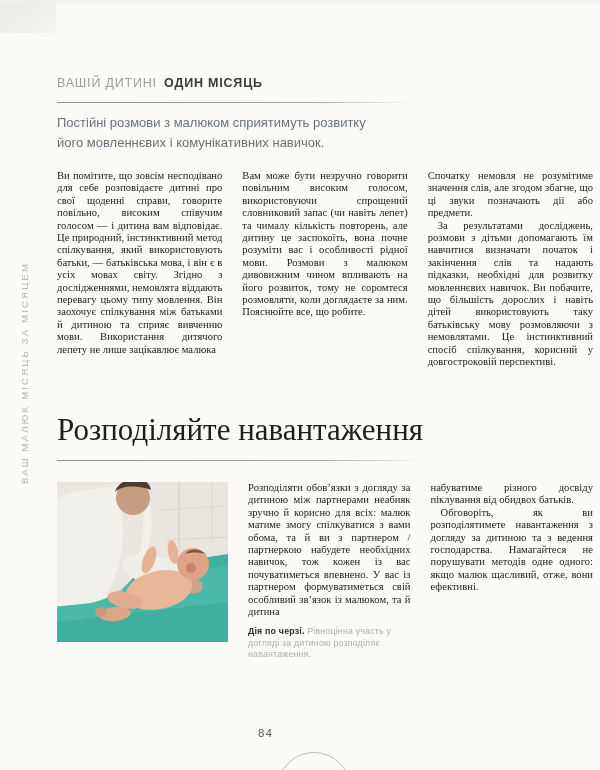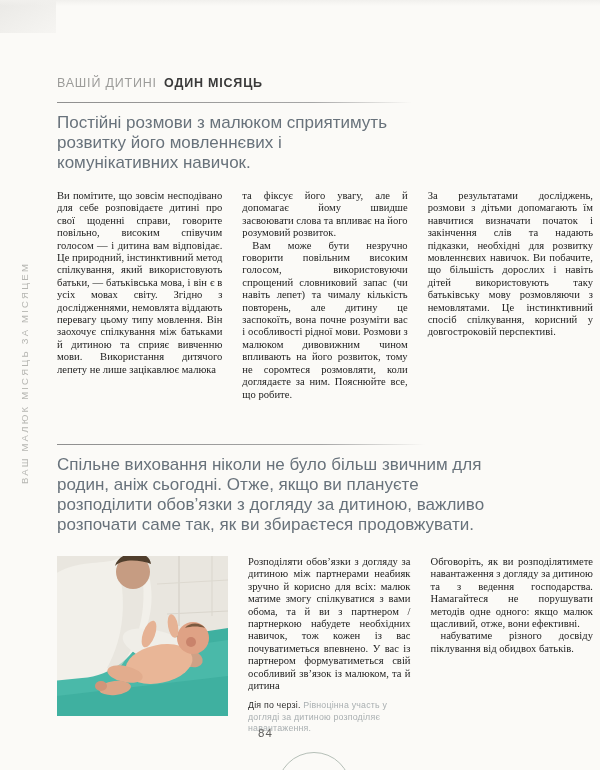--- a/index.html
+++ b/index.html
@@ -30,37 +30,37 @@
     font-family:"Liberation Serif", serif;font-weight:normal;
     color:#1e1e1e;font-size:31px;line-height:36px;margin:0;
   }
   .s1 .section-title{margin-top:21px;}
   .title-rule{
     height:1px;margin-top:12px;border:none;
     background:linear-gradient(to right,#8f8f8f 0%,#a6a6a6 72%,rgba(166,166,166,0) 100%);
   }
   .s1 .title-rule{width:355px;}
   .s2 .title-rule{width:368px;}
-  .section-subtitle{margin:10px 0 0 0;color:#68727b;font-size:17px;line-height:20px;}
+  .section-subtitle{margin:10px 0 0 0;color:#68727b;font-size:13px;line-height:20px;}
   .s1 .section-subtitle{max-width:335px;}
   .s2 .section-subtitle{max-width:455px;}
   .col-row{display:grid;grid-template-columns:1fr 1fr 1fr;column-gap:20px;margin-top:17px;}
   .s1 .col-row{min-height:242px;}
   .s2 .col-row{margin-top:21px;}
   .text-column{
     font-family:"Liberation Serif", serif;
     font-size:10.6px;line-height:12.4px;color:#1c1c1c;text-align:justify;
   }
   .para{margin:0;}
   .para + .para{text-indent:10px;}
   .photo-figure{margin:0;width:171px;height:160px;}
   .photo-figure svg{display:block;}
   .figure-caption{margin-top:8px;font-family:"Liberation Sans", sans-serif;
     font-size:8.8px;line-height:11.5px;color:#a9afb1;text-align:left;letter-spacing:.2px;}
-  .caption-lead{color:#2f2f2f;font-weight:normal;text-align:center;}
+  .caption-lead{color:#2f2f2f;font-weight:bold;text-align:center;}
   .footer-number{
     position:absolute;left:258px;top:727px;width:110px;
     color:#5d5d5b;font-size:11.5px;letter-spacing:1px;
   }
   .bottom-circle{
     position:absolute;left:277px;top:752px;width:72px;height:72px;
     border:1px solid #b5bfb7;border-radius:50%;background:transparent;
   }
 </style>
 </head>
@@ -79,32 +79,32 @@
   </div>
 
   <section class="s1">
     <div class="title-rule"></div>
     <p class="section-subtitle">Постійні розмови з малюком сприятимуть розвитку його мовленнєвих і комунікативних навичок.</p>
     <div class="col-row">
       <div class="text-column">
           <p class="para">Ви помітите, що зовсім несподівано для себе розповідаєте дитині про свої щоденні справи, говорите повільно, високим співучим голосом — і дитина вам відповідає. Це природний, інстинктивний метод спілкування, який використовують батьки, — батьківська мова, і він є в усіх мовах світу. Згідно з дослідженнями, немовлята віддають перевагу цьому типу мовлення. Він заохочує спілкування між батьками й дитиною та сприяє вивченню мови. Використання дитячого лепету не лише зацікавлює малюка</p>
         </div>
       <div class="text-column">
-          <p class="para">та фіксує його увагу, але й допомагає йому швидше засвоювати слова та впливає на його розумовий розвиток.</p>
           <p class="para">Вам може бути незручно говорити повільним високим голосом, використовуючи спрощений словниковий запас (чи навіть лепет) та чималу кількість повторень, але дитину це заспокоїть, вона почне розуміти вас і особливості рідної мови. Розмови з малюком дивовижним чином впливають на його розвиток, тому не соромтеся розмовляти, коли доглядаєте за ним. Пояснюйте все, що робите.</p>
         </div>
       <div class="text-column">
+          <p class="para">Спочатку немовля не розумітиме значення слів, але згодом збагне, що ці звуки позначають дії або предмети.</p>
           <p class="para">За результатами досліджень, розмови з дітьми допомагають їм навчитися визначати початок і закінчення слів та надають підказки, необхідні для розвитку мовленнєвих навичок. Ви побачите, що більшість дорослих і навіть дітей використовують таку батьківську мову розмовляючи з немовлятами. Це інстинктивний спосіб спілкування, корисний у довгостроковій перспективі.</p>
         </div>
     </div>
   </section>
 
   <section class="s2">
+    <h1 class="section-title">Розподіляйте навантаження</h1>
     <div class="title-rule"></div>
-    <p class="section-subtitle">Спільне виховання ніколи не було більш звичним для родин, аніж сьогодні. Отже, якщо ви плануєте розподілити обов’язки з догляду за дитиною, важливо розпочати саме так, як ви збираєтеся продовжувати.</p>
     <div class="col-row">
 
       <figure class="photo-figure">
         <svg width="171" height="160" viewBox="0 0 171 160" xmlns="http://www.w3.org/2000/svg">
 
           <rect x="0" y="0" width="171" height="160" fill="#e9e6df"></rect>
           <line x1="122" y1="0" x2="122" y2="70" stroke="#d9d5cc" stroke-width="1.5"></line>
           <line x1="155" y1="0" x2="155" y2="60" stroke="#ddd9d0" stroke-width="1.2"></line>
           <line x1="100" y1="28" x2="171" y2="24" stroke="#ddd9d0" stroke-width="1.2"></line>
           <line x1="110" y1="58" x2="171" y2="55" stroke="#d9d5cc" stroke-width="1.2"></line>
@@ -139,22 +139,22 @@
       <div class="text-column">
         <div>
             <p class="para">Розподіляти обов’язки з догляду за дитиною між партнерами неабияк зручно й корисно для всіх: малюк матиме змогу спілкуватися з вами обома, та й ви з партнером / партнеркою набудете необхідних навичок, тож кожен із вас почуватиметься впевнено. У вас із партнером формуватиметься свій особливий зв’язок із малюком, та й дитина</p>
           </div>
         <div class="figure-caption">
           <span class="caption-lead">Дія по черзі.</span><span> Рівноцінна участь у догляді за дитиною розподіляє навантаження.</span>
         </div>
       </div>
 
       <div class="text-column">
+          <p class="para">набуватиме різного досвіду піклування від обидвох батьків.</p>
           <p class="para">Обговоріть, як ви розподілятимете навантаження з догляду за дитиною та з ведення господарства. Намагайтеся не порушувати методів одне одного: якщо малюк щасливий, отже, вони ефективні.</p>
-          <p class="para">набуватиме різного досвіду піклування від обидвох батьків.</p>
         </div>
     </div>
   </section>
 
 </div>
 
 <div class="footer-number">84</div>
 <div class="bottom-circle"></div>
 
 </body></html>

